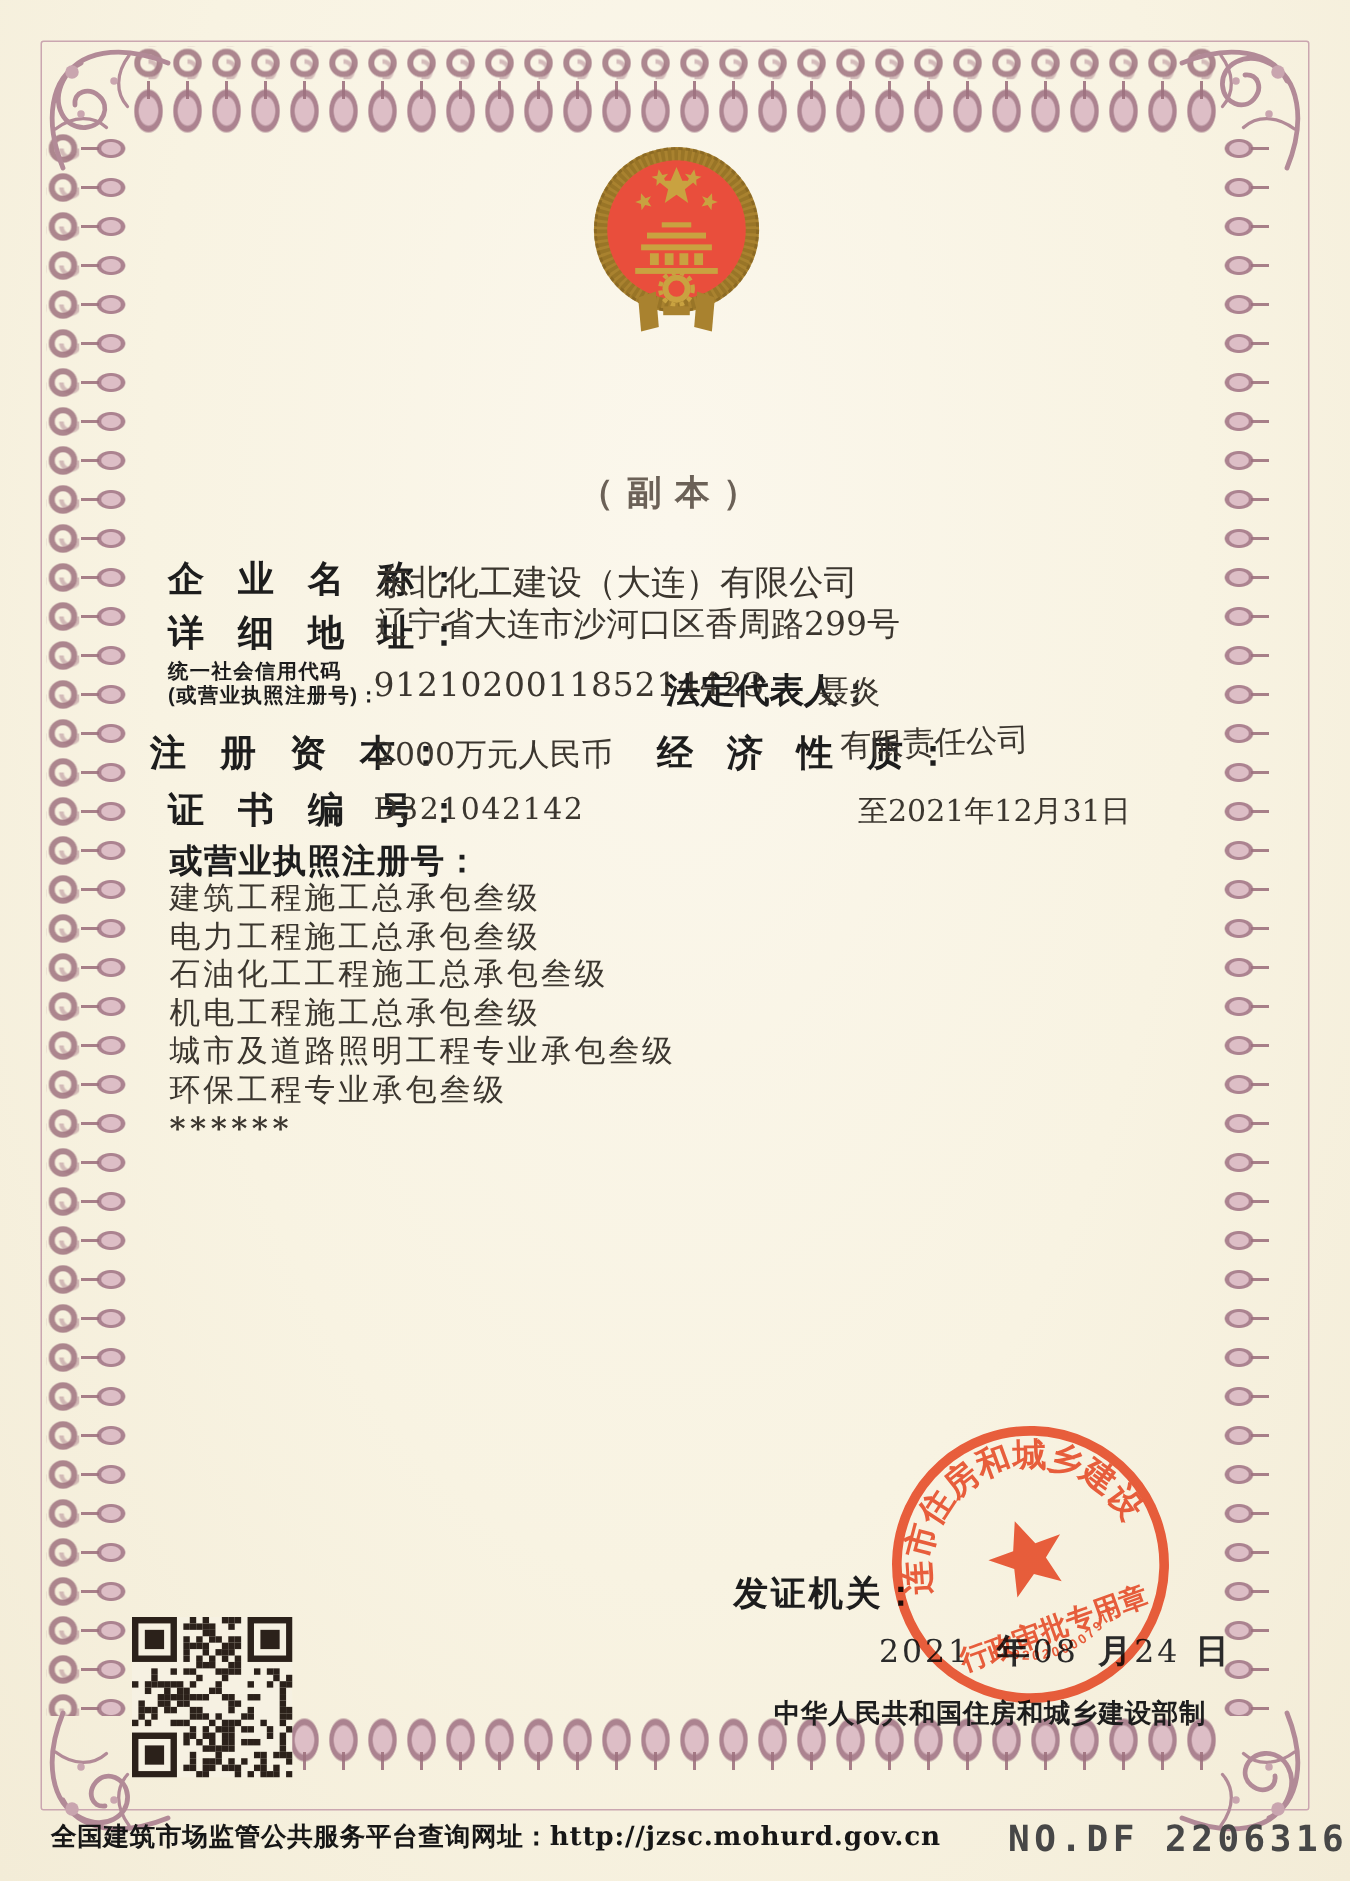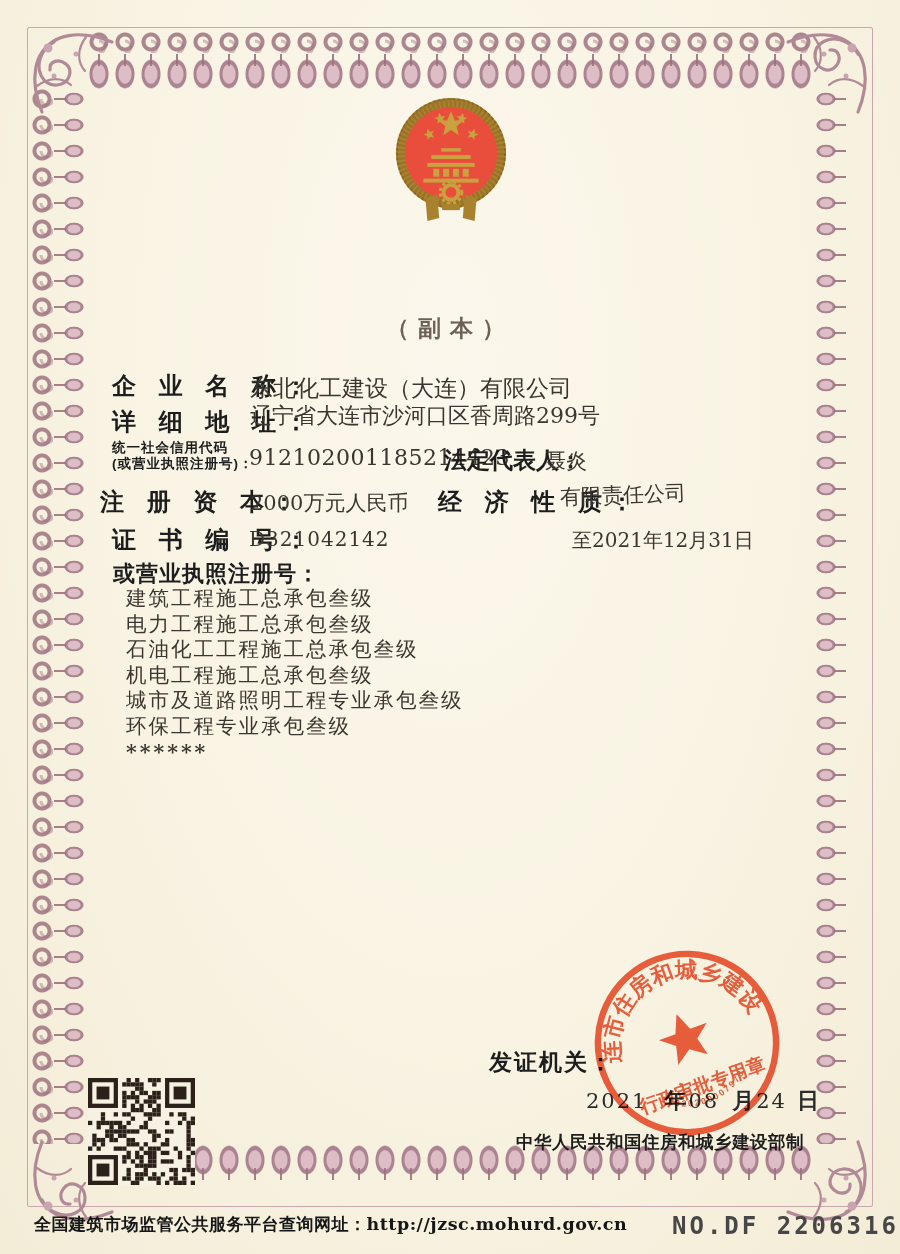--- a/index.html
+++ b/index.html
@@ -83,21 +83,21 @@
   
   .lab{position:absolute;font-weight:bold;color:#1d1d1d;font-size:24px;white-space:nowrap;}
   .ls8{letter-spacing:8px;}
   .val{position:absolute;font-family:"DejaVu Serif",serif;color:#3b362f;font-size:22px;white-space:nowrap;}
   .small-lab{
     position:absolute;left:112px;top:440px;font-weight:bold;color:#1d1d1d;
     font-size:13.5px;line-height:16px;letter-spacing:1px;white-space:nowrap;
   }
   .wide3{letter-spacing:27px;}
   .sec-lab{position:absolute;left:113px;top:559px;font-weight:bold;font-size:22px;color:#1d1d1d;letter-spacing:1px;}
-  .qual{position:absolute;left:126px;top:586px;font-family:"DejaVu Serif",serif;font-size:20.5px;color:#3b362f;line-height:25.6px;letter-spacing:2px;}
+  .qual{position:absolute;left:113px;top:586px;font-family:"DejaVu Serif",serif;font-size:20.5px;color:#3b362f;line-height:25.6px;letter-spacing:2px;}
   
   .authority{position:absolute;left:489px;top:1047px;font-weight:bold;font-size:23px;letter-spacing:2px;color:#1d1d1d;}
   .dateline{position:absolute;left:586px;top:1086px;font-size:21px;color:#2a2a2a;white-space:nowrap;}
   .dateline .num{font-family:"DejaVu Serif",serif;letter-spacing:2px;margin-top:20px;}
   .dateline .unit{font-weight:bold;font-size:22px;}
   .gap-a{margin-right:17px;}.gap-b{margin-right:2px;}.gap-c{margin-right:13px;}.gap-d{margin-right:10px;}
   .ministry{position:absolute;left:516px;top:1130px;font-weight:bold;font-size:17.5px;letter-spacing:.5px;color:#1d1d1d;}
   
   .seal{
     position:absolute;left:588px;top:944px;width:198px;height:198px;

